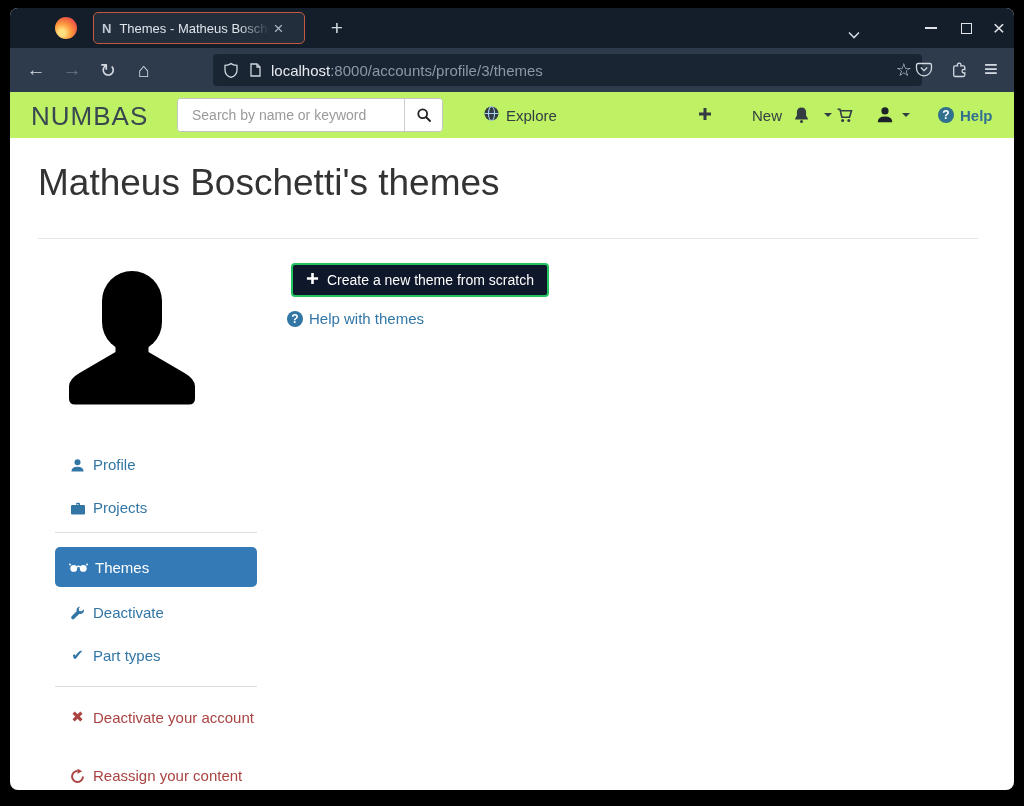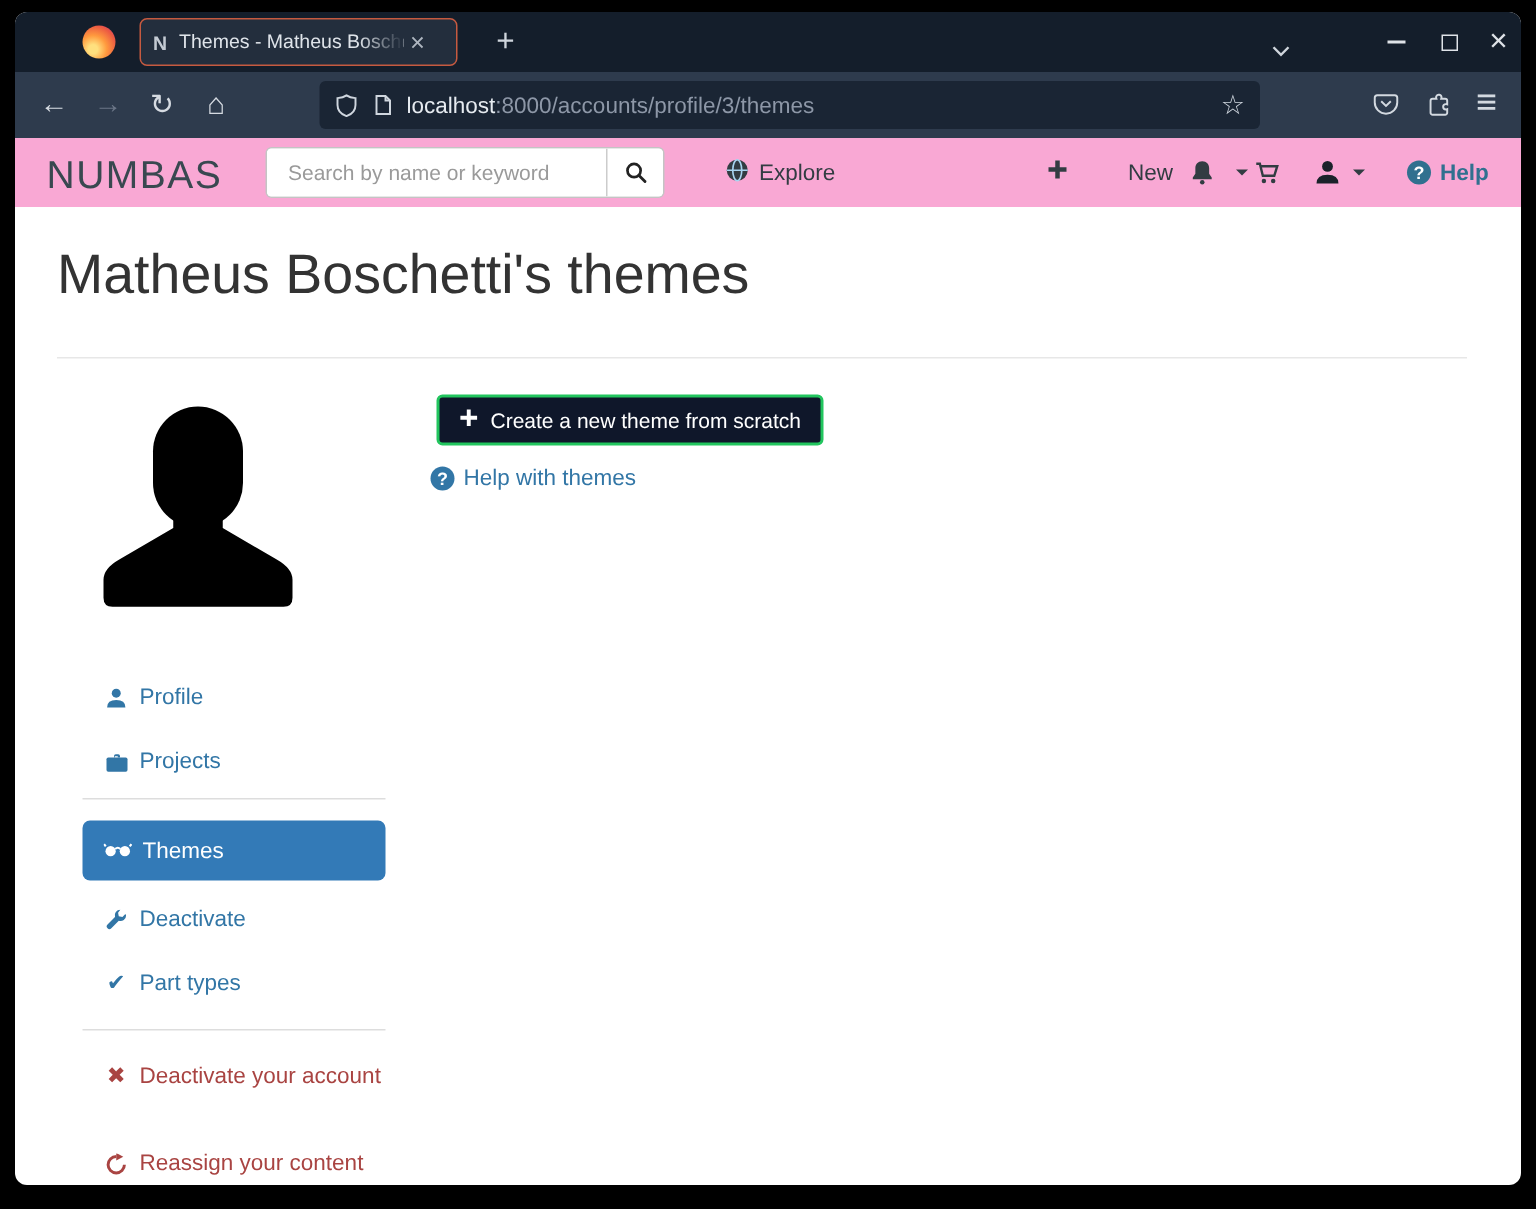--- a/index.html
+++ b/index.html
@@ -27,31 +27,31 @@
   .wb-min { left:913px; } .wb-max { left:948px; } .wb-close { left:981px; }
   .min-bar { width:12px; height:2px; background:#dfe3e8; }
   .max-box { width:11px; height:11px; border:1.5px solid #dfe3e8; }
   .close-x { color:#dfe3e8; font-size:21px; line-height:16px; }
 
   
   .navbar { position:relative; height:44px; background:#2e3b4d; }
   .nav-btn { position:absolute; top:6px; width:32px; height:32px; display:flex; align-items:center;
     justify-content:center; color:#d6dbe2; font-size:19px; border-radius:4px; }
   .nb-back { left:10px; } .nb-fwd { left:46px; color:#6b7687; } .nb-reload { left:82px; } .nb-home { left:118px; font-size:20px; }
-  .urlbar { position:absolute; left:203px; top:6px; width:627px; height:32px; background:#1a2534;
+  .urlbar { position:absolute; left:203px; top:6px; width:709px; height:32px; background:#1a2534;
     border-radius:4px; display:flex; align-items:center; padding:0 10px; }
   .urlbar .ico { color:#cfd6de; margin-right:9px; display:flex; }
   .url-text { font-size:15px; white-space:nowrap; flex:1; }
   .url-host { color:#e6ebf0; } .url-path { color:#8d97a7; }
   .url-star { color:#cfd6de; font-size:18px; margin-left:8px; }
   .chrome-ico { position:absolute; top:13px; color:#d3d9e0; display:flex; }
   .ci-pocket { left:905px; } .ci-puzzle { left:941px; } .ci-menu { left:974px; top:7px; font-size:24px; }
 
   
-  .site-header { position:relative; height:46px; background:#f9a8d4; }
+  .site-header { position:relative; height:46px; background:#bef264; }
   .brand { position:absolute; left:21px; top:9px; font-size:26px; font-weight:500;
     letter-spacing:1px; color:#394850; }
   .searchbox { position:absolute; left:167px; top:6px; width:266px; height:34px; background:#fff;
     border:1px solid #c4c4c4; border-radius:4px; display:flex; overflow:hidden; }
   .searchbox input { border:0; outline:0; flex:1; padding:0 14px; font-size:14px;
     font-family:inherit; color:#333; }
   .searchbox input::placeholder { color:#9a9a9a; }
   .search-btn { width:38px; border-left:1px solid #ccc; background:#fff; display:flex;
     align-items:center; justify-content:center; color:#222; }
   .hnav-item { position:absolute; top:0; height:46px; display:flex; align-items:center; gap:6px;

